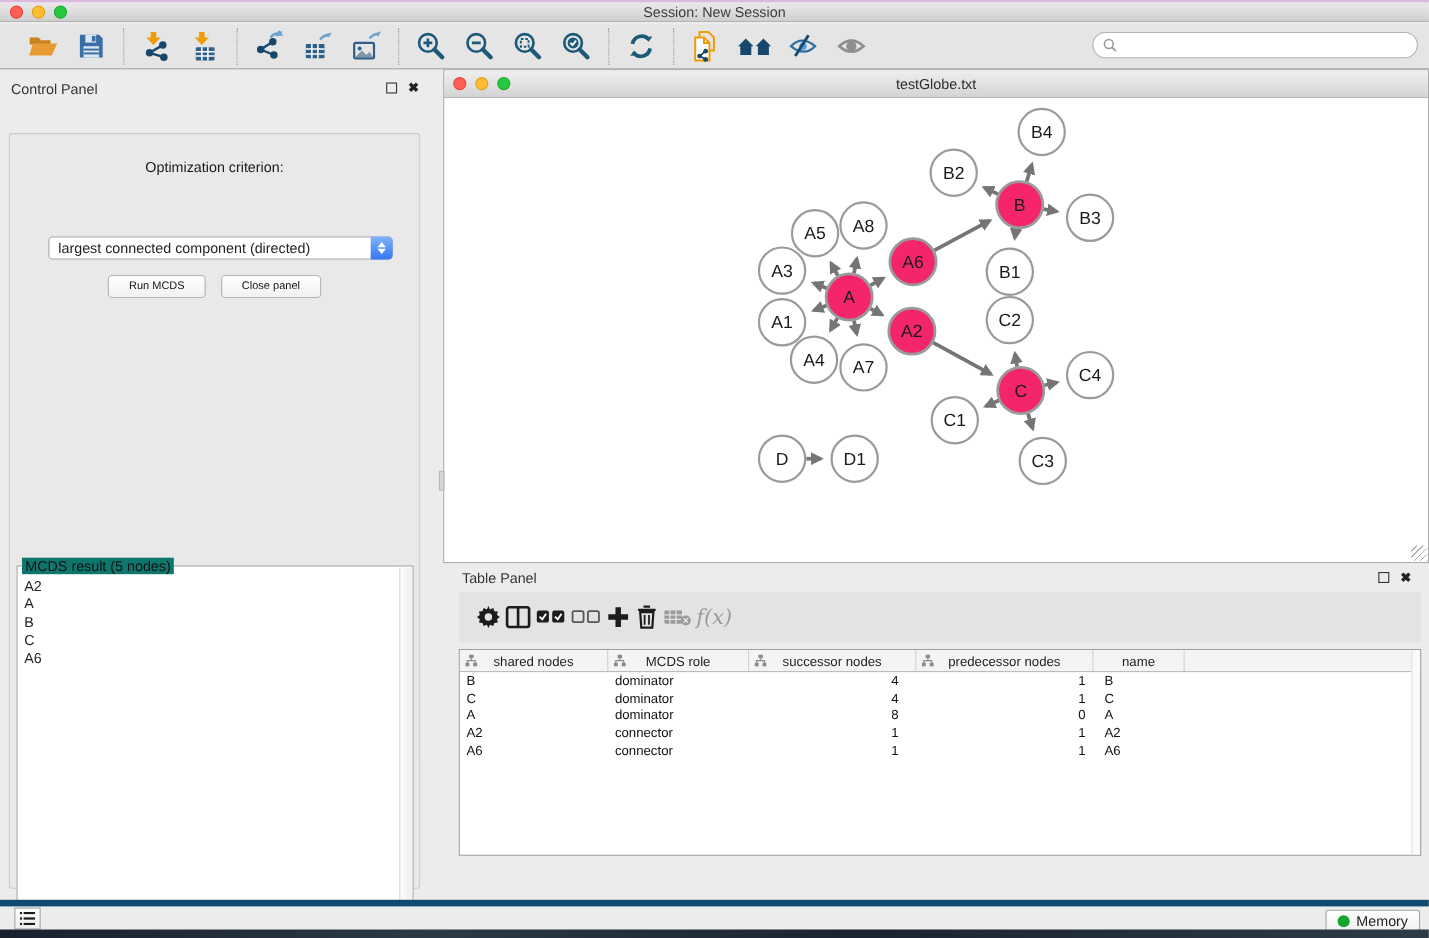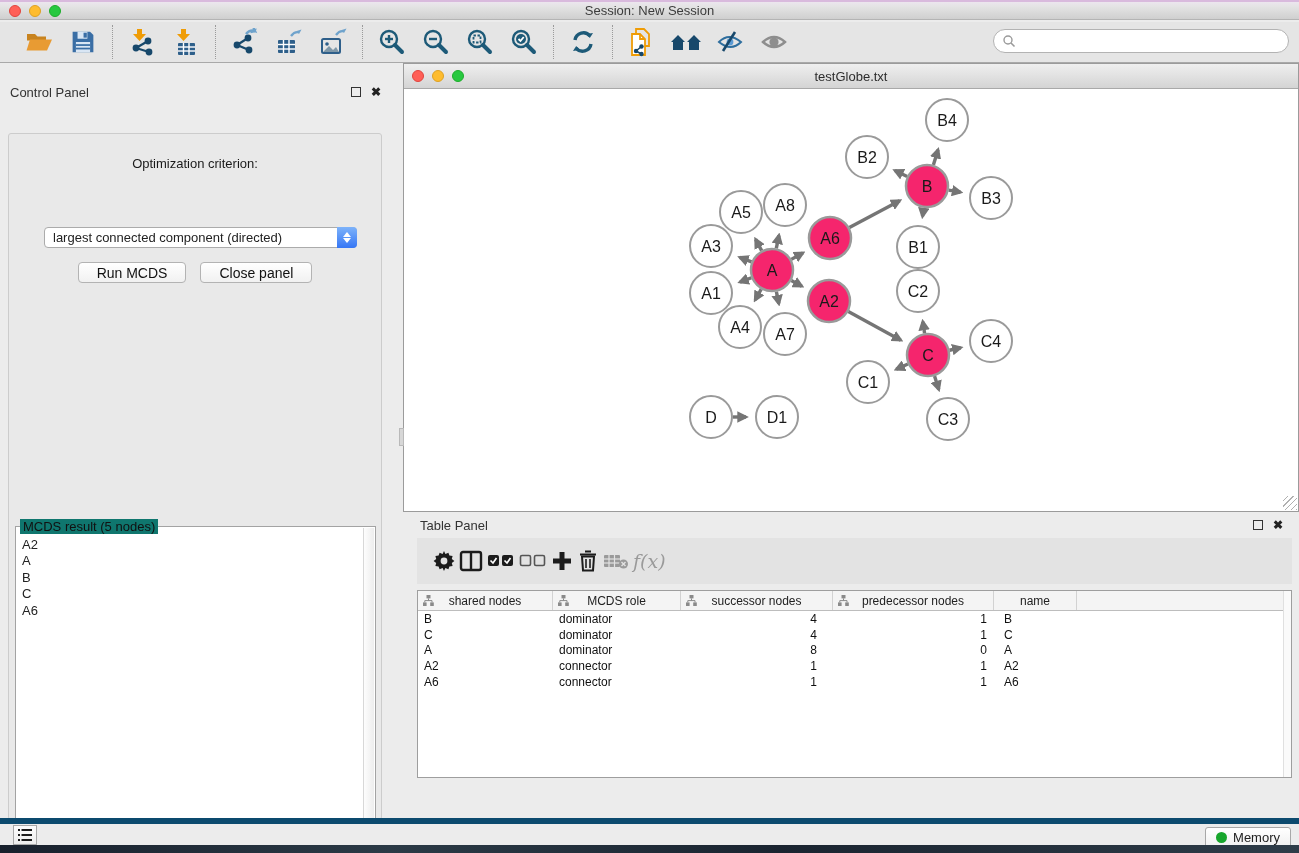--- a/index.html
+++ b/index.html
@@ -24,21 +24,21 @@
     display:flex; align-items:center; padding-left:10px; }
   .tb-group { display:flex; align-items:center; gap:10px; padding:0 12px; }
   .tb-sep { width:1px; height:34px; border-left:1px dotted #9a9a9a; }
   .tb-btn { width:34px; height:32px; display:flex; align-items:center; justify-content:center; cursor:pointer; }
   .search-wrap { position:absolute; right:10px; top:7px; width:296px; height:24px;
     background:#fff; border:1px solid #b3b3b3; border-radius:12px;
     display:flex; align-items:center; padding-left:8px; }
   .search-wrap input { border:none; outline:none; background:transparent; font-size:13px; width:250px; font-family:"Liberation Sans",sans-serif;}
 
   
-  .control-panel { position:absolute; left:0; top:79px; width:391px; height:750px; background:#ececec; }
+  .control-panel { position:absolute; left:0; top:67px; width:391px; height:750px; background:#ececec; }
   .panel-head { height:26px; display:flex; align-items:center; padding:0 10px; font-size:13px; color:#333; }
   .panel-head .spacer { flex:1; }
   .wm-btn { font-size:12px; color:#222; margin-left:10px; cursor:pointer; font-weight:bold; }
   .float-box { width:10px; height:10px; border:1.5px solid #333; display:inline-block; cursor:pointer; margin-left:10px; }
 
   .cp-tabs { position:absolute; left:77px; top:33px; display:flex; }
   .tab { height:21px; background:#fff; border:1px solid #b9b9b9; border-left:none;
     font-size:13px; color:#222; display:flex; align-items:center; justify-content:center; cursor:pointer; }
   .tab:first-child { border-left:1px solid #b9b9b9; border-radius:4px 0 0 4px; }
   .tab:last-child { border-radius:0 4px 4px 0; }
@@ -47,21 +47,21 @@
   .cp-pane { position:absolute; left:8px; top:54px; width:374px; height:687px;
     background:#e9e9e9; border:1px solid #cccccc; border-radius:3px; }
   .opt-label { text-align:center; margin-top:22px; font-size:13px; color:#1a1a1a; }
   .combo { position:absolute; left:35px; top:93px; width:313px; height:21px; background:#fff;
     border:1px solid #ababab; border-radius:4px; font-size:13px; display:flex; align-items:center; cursor:pointer; }
   .combo .combo-text { flex:1; padding-left:8px; white-space:nowrap; overflow:hidden; }
   .combo .stepper { width:20px; height:21px; margin:-1px -1px 0 0; border-radius:0 4px 4px 0;
     background:linear-gradient(#7eb3fa,#3576f5); display:flex; flex-direction:column; align-items:center; justify-content:center; gap:1px; }
   .btn-row { position:absolute; left:0; top:128px; width:100%; display:flex; justify-content:center; gap:14px; }
   .push-btn { height:21px; background:linear-gradient(#ffffff,#f1f1f1); border:1px solid #b3b3b3; border-radius:4px;
-    font-size:14px; color:#111; padding:0 18px; cursor:pointer; font-family:"Liberation Sans",sans-serif; }
+    font-size:10px; color:#111; padding:0 18px; cursor:pointer; font-family:"Liberation Sans",sans-serif; }
 
   .mcds-box { position:absolute; left:6px; top:392px; width:361px; height:340px;
     border:1px solid #a3a3a3; background:#fff; }
   .mcds-legend { position:absolute; left:4px; top:-8px; background:#0f766e; padding:0 3px; font-size:13px; color:#111; }
   .mcds-list { position:absolute; left:1px; top:10px; right:12px; bottom:1px; overflow:hidden;
     font-size:13px; line-height:16.4px; padding-left:5px; }
   .mcds-scroll { position:absolute; top:1px; right:1px; bottom:1px; width:11px;
     background:linear-gradient(90deg,#fdfdfd,#ededed); border-left:1px solid #d8d8d8; }
 
   

